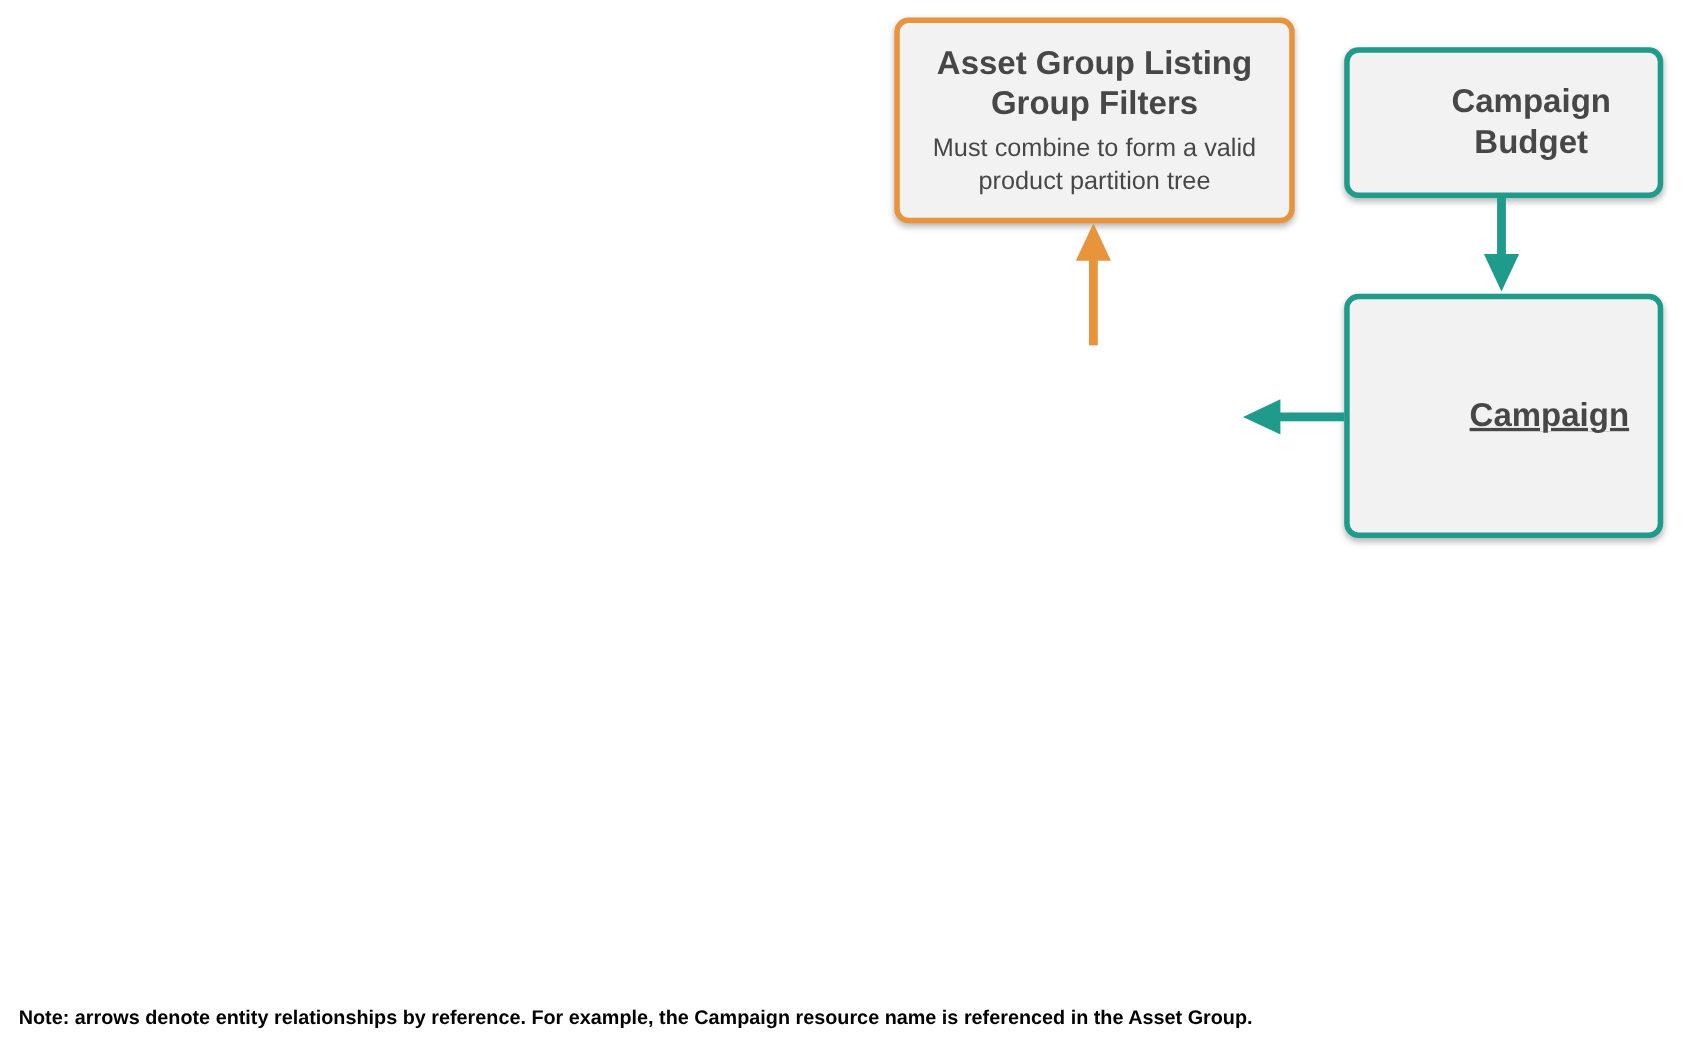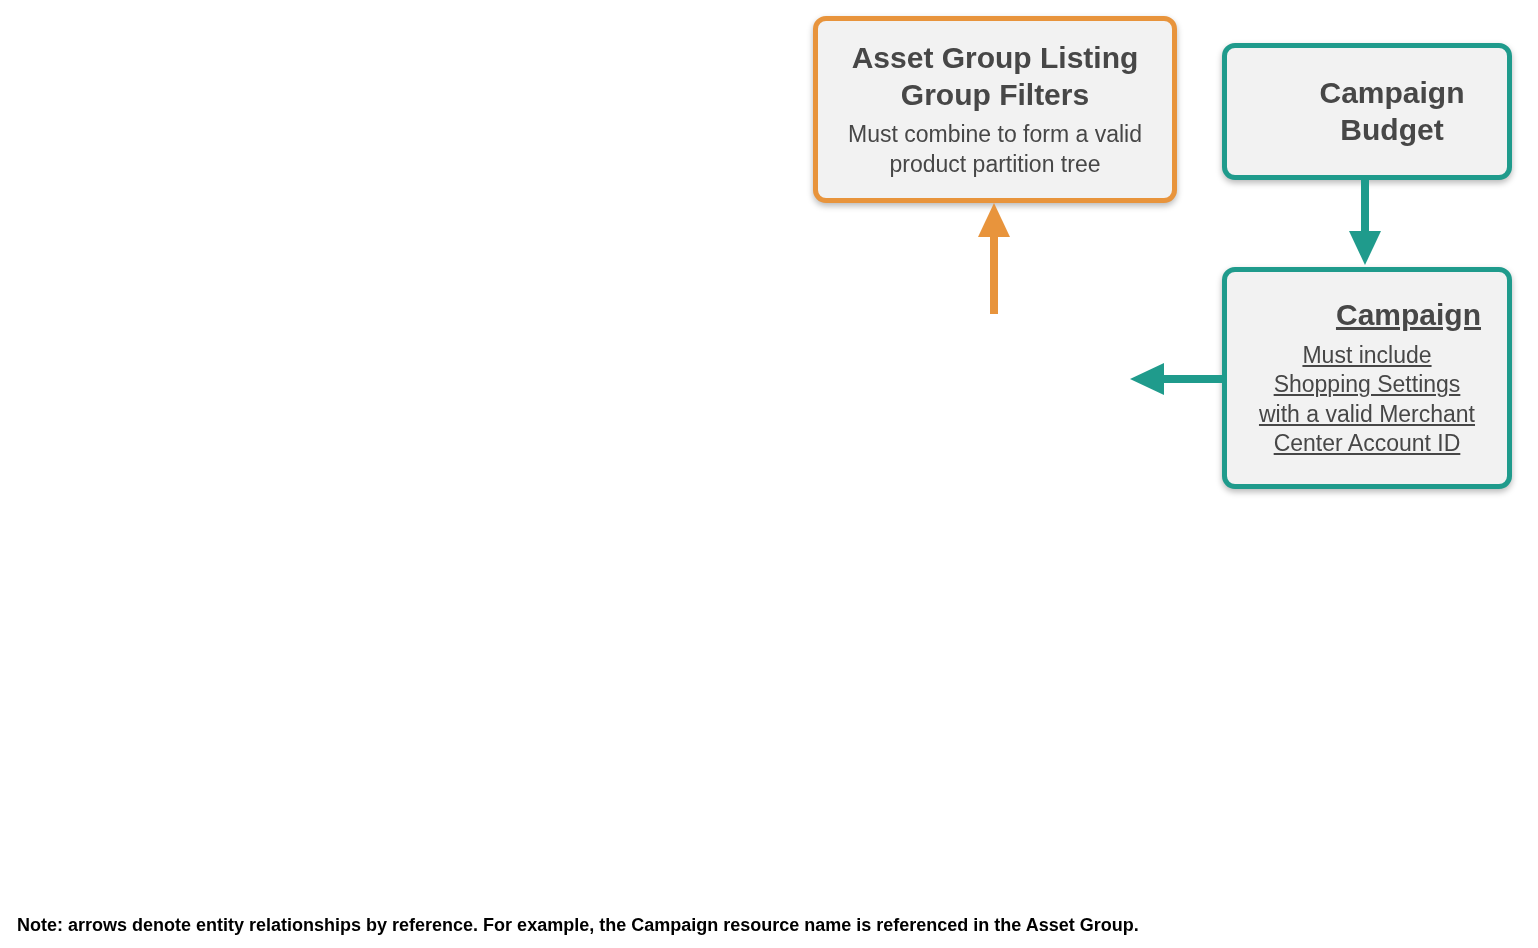--- a/index.html
+++ b/index.html
@@ -94,21 +94,20 @@
     <div class="node-title">Asset Group Listing Group Filters</div>
     <div class="node-subtitle">Must combine to form a valid product partition tree</div>
   </div>
 
   <div class="node teal" id="node-campaign-budget">
     <div class="node-title">Campaign Budget</div>
   </div>
 
   <div class="node teal" id="node-campaign">
     <div class="node-title">Campaign</div>
-    <div class="node-subtitle">Must include Shopping Settings with a valid Merchant Center Account ID</div>
   </div>
 
 
   <div class="arrow-line orange" id="arrow-up-line"></div>
   <div class="arrow-head head-up" id="arrow-up-head"></div>
 
   <div class="arrow-line teal" id="arrow-down-line"></div>
   <div class="arrow-head head-down" id="arrow-down-head"></div>
 
   <div class="arrow-line teal" id="arrow-left-line"></div>

